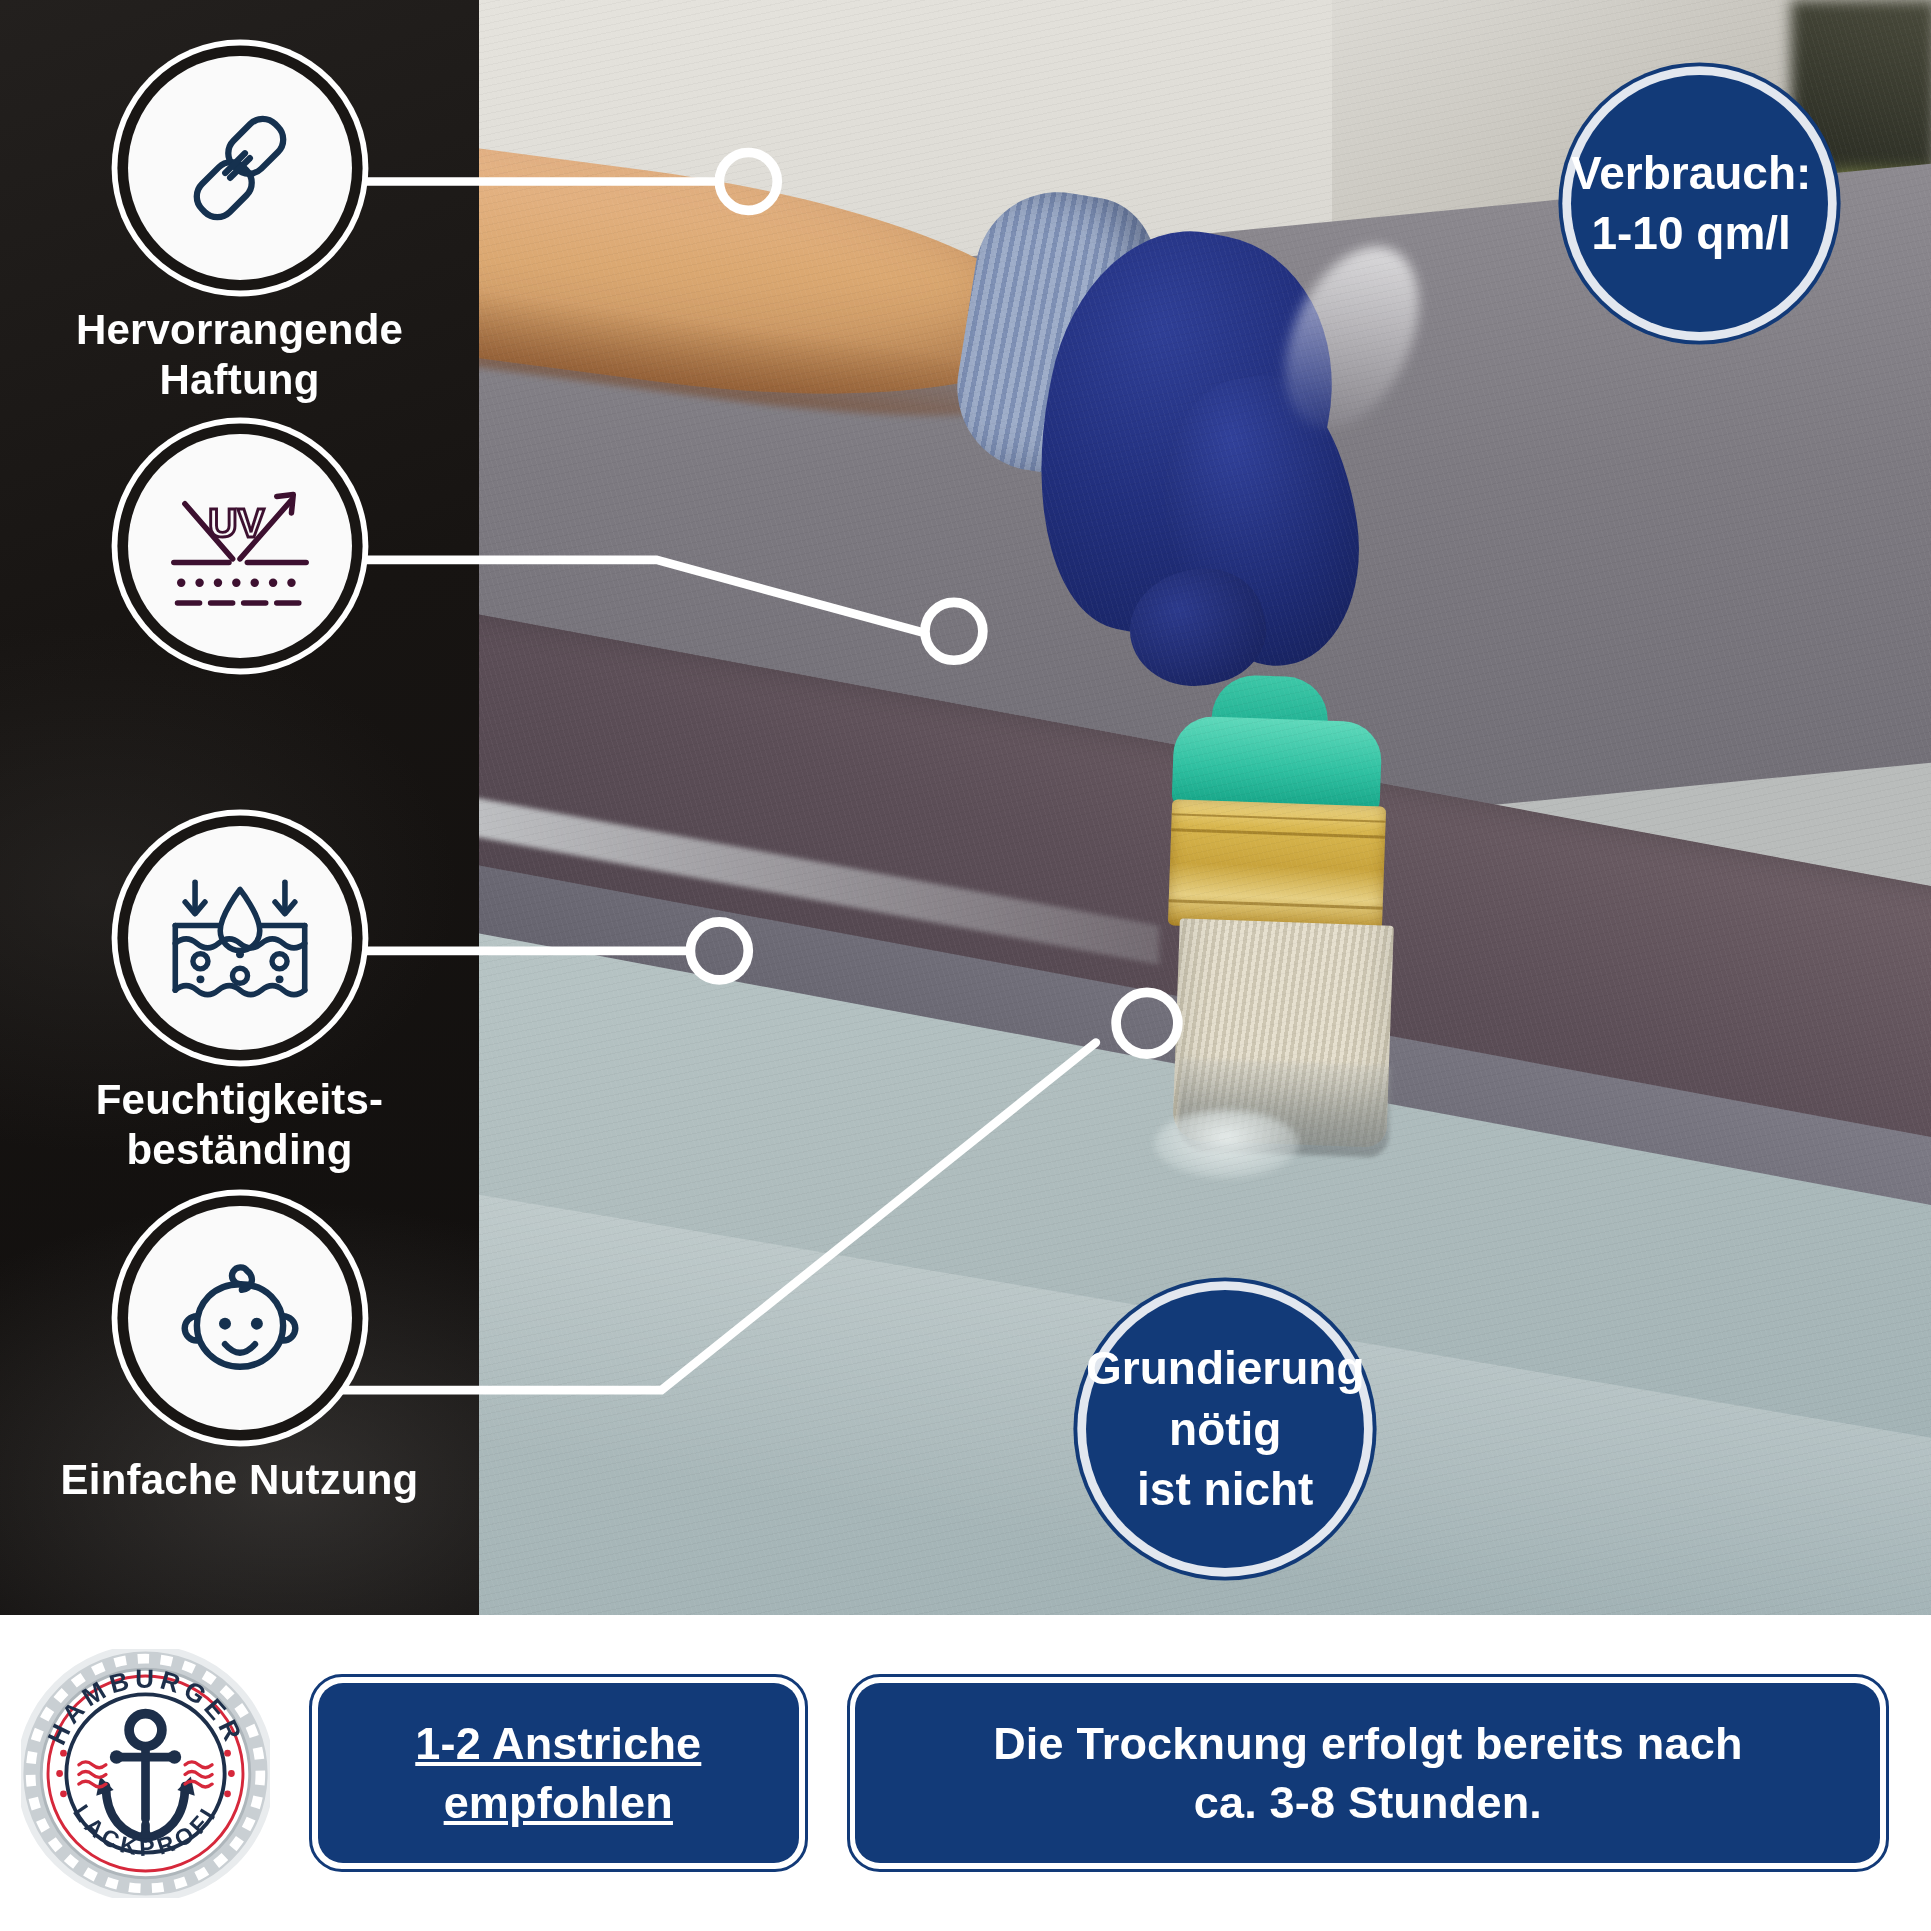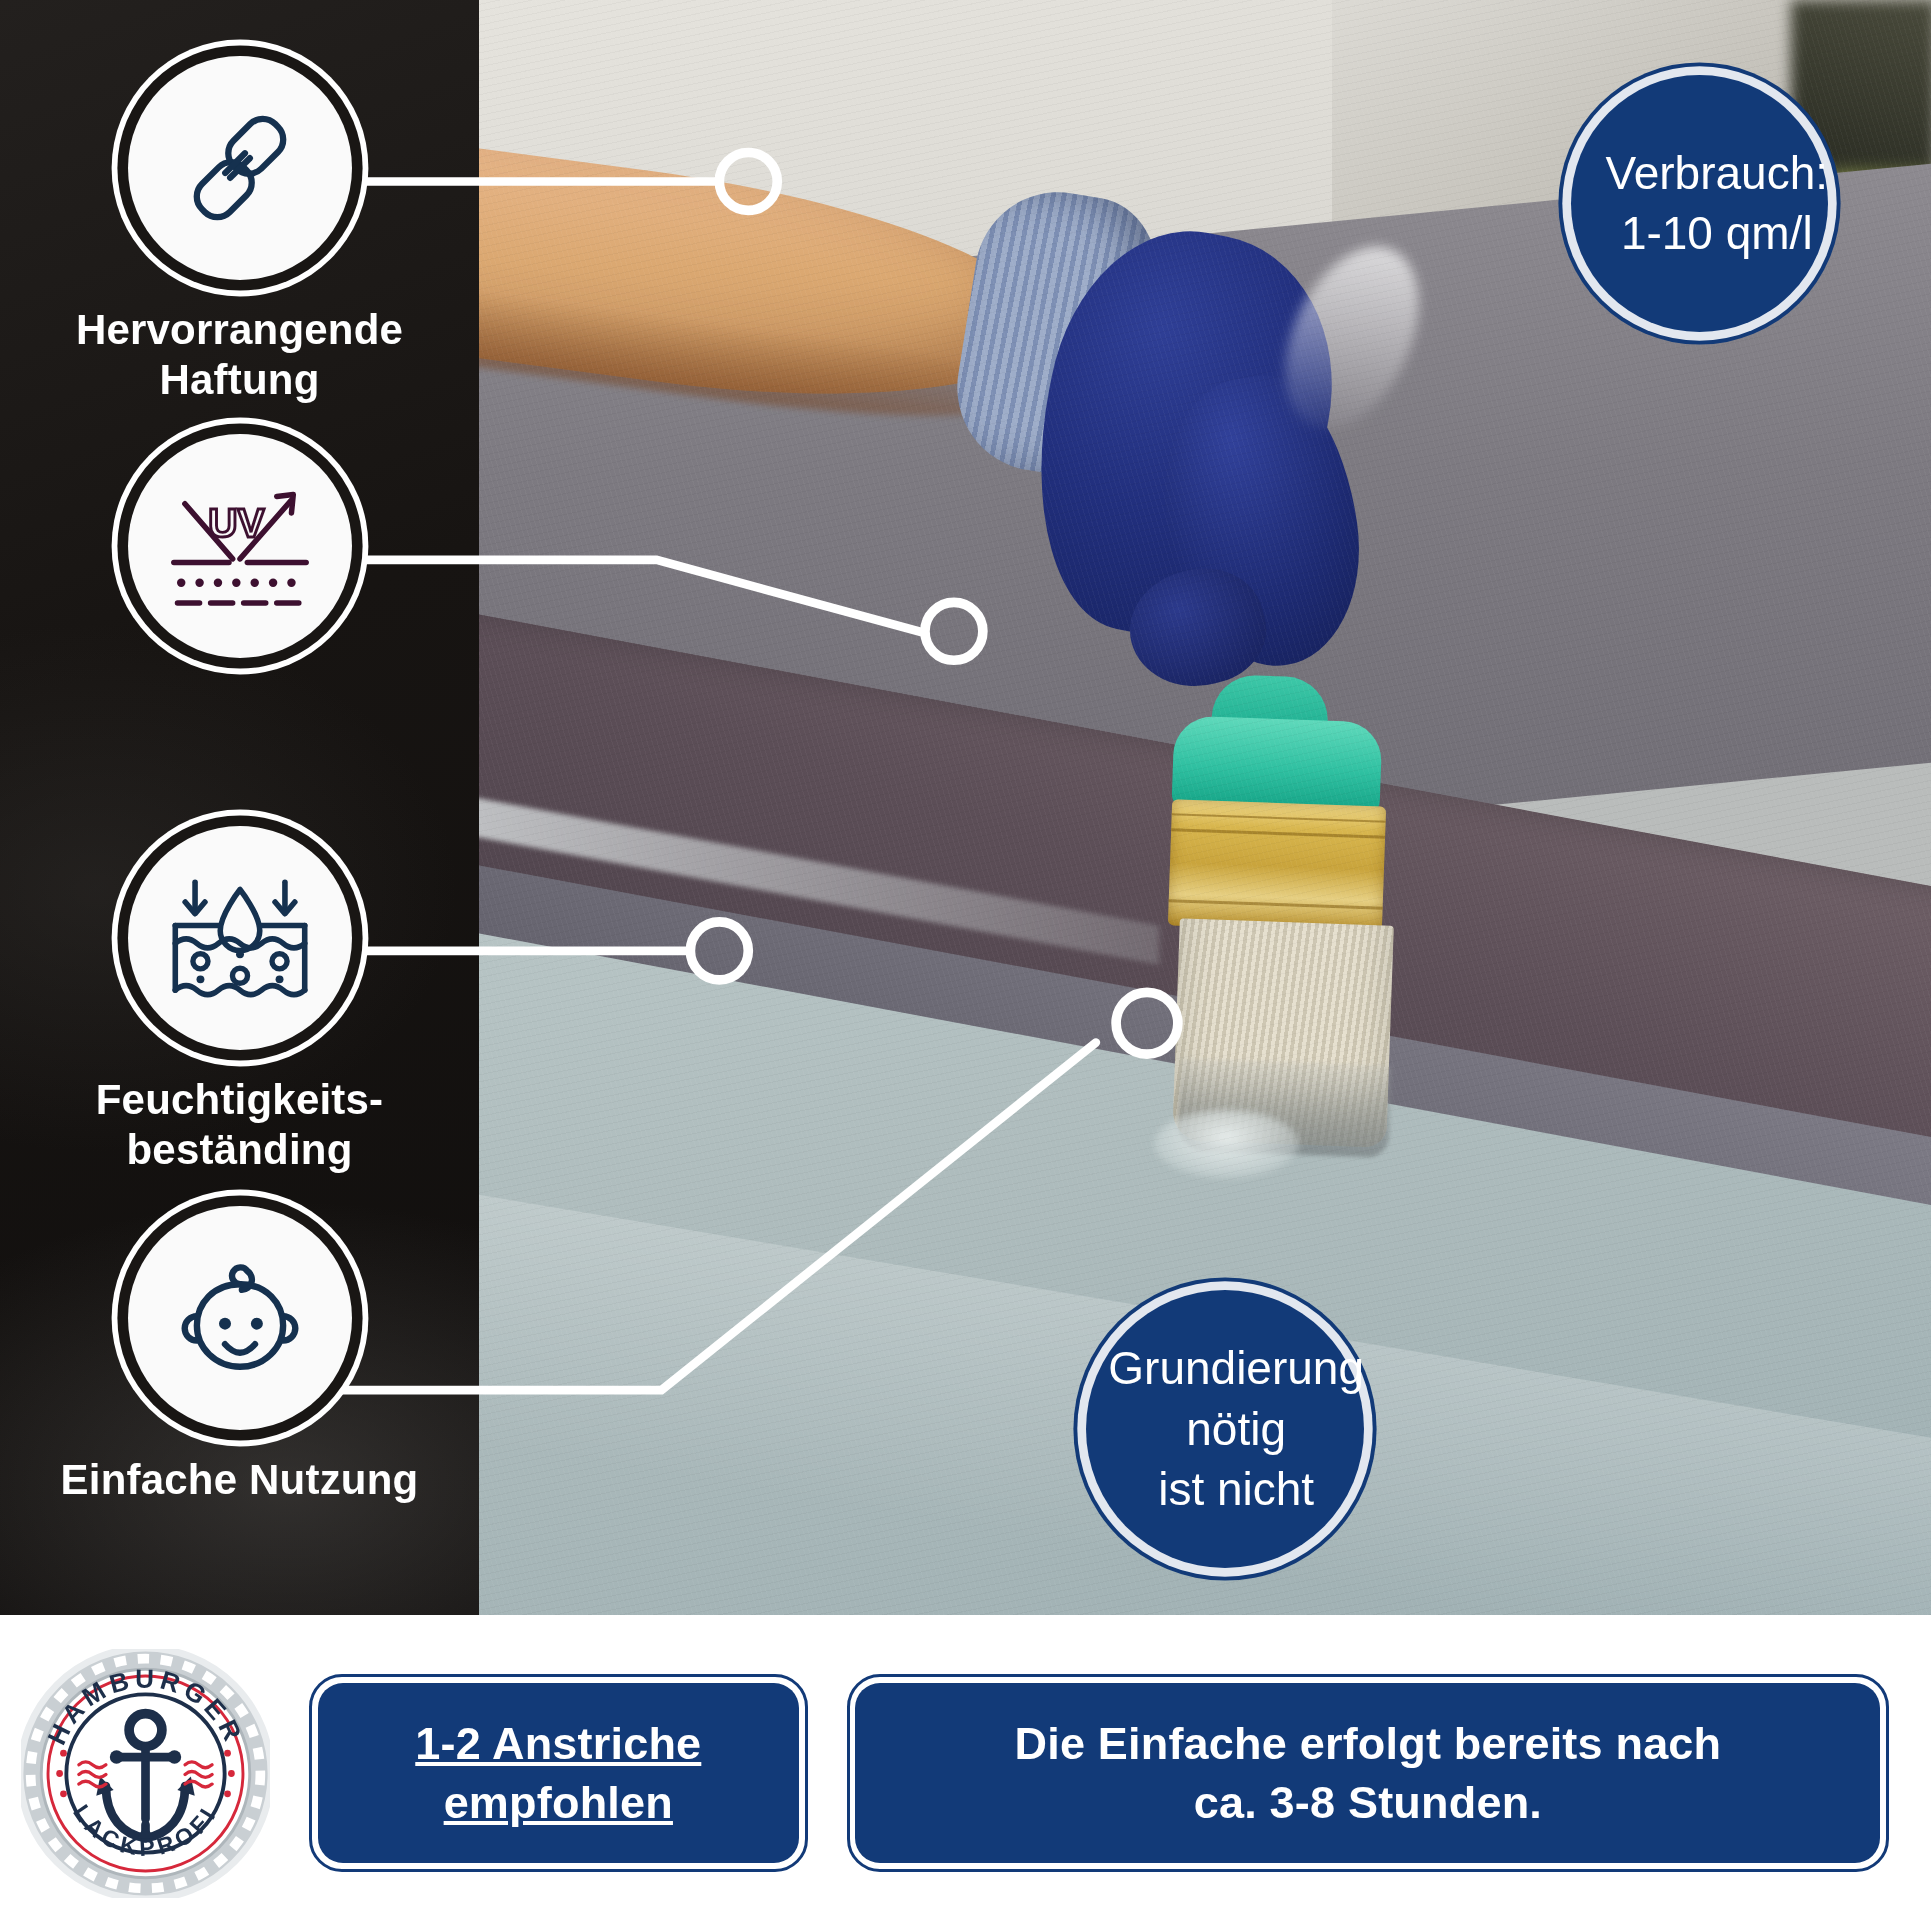--- a/index.html
+++ b/index.html
@@ -181,22 +181,22 @@
     margin-top:25px;color:#fff;font-weight:bold;font-size:42px;line-height:1.18;
     letter-spacing:0.2px;
   }
 
   
   #lines{position:absolute;left:0;top:0;width:1931px;height:1615px;pointer-events:none;}
 
   
   .badge{
     position:absolute;border-radius:50%;
-    background:#123a78;color:#fff;font-weight:normal;text-align:center;
-    display:flex;align-items:center;justify-content:flex-end;
+    background:#123a78;color:#fff;font-weight:bold;text-align:center;
+    display:flex;align-items:center;justify-content:flex-start;
     box-shadow:0 0 0 8.7px rgba(255,255,255,.88), 0 0 0 12.6px #123a78;
   }
   #badge-verbrauch{left:1571px;top:75px;width:257px;height:257px;font-size:46px;line-height:1.3;}
   #badge-grund{left:1086px;top:1290px;width:278px;height:278px;font-size:46px;line-height:1.32;}
 
   
   #bottom{
     position:absolute;left:0;top:1615px;width:1931px;height:316px;background:#fff;
     display:flex;align-items:center;
   }
@@ -448,21 +448,21 @@
         <div>
           <div>1-2 Anstriche</div>
           <div>empfohlen</div>
         </div>
       </div>
     </div>
 
     <div class="pill" id="pill-2">
       <div class="pill-inner">
         <div>
-          <div>Die Einfache erfolgt bereits nach</div>
+          <div>Die Trocknung erfolgt bereits nach</div>
           <div>ca. 3-8 Stunden.</div>
         </div>
       </div>
     </div>
 
   </div>
 
 </div>
 
 

